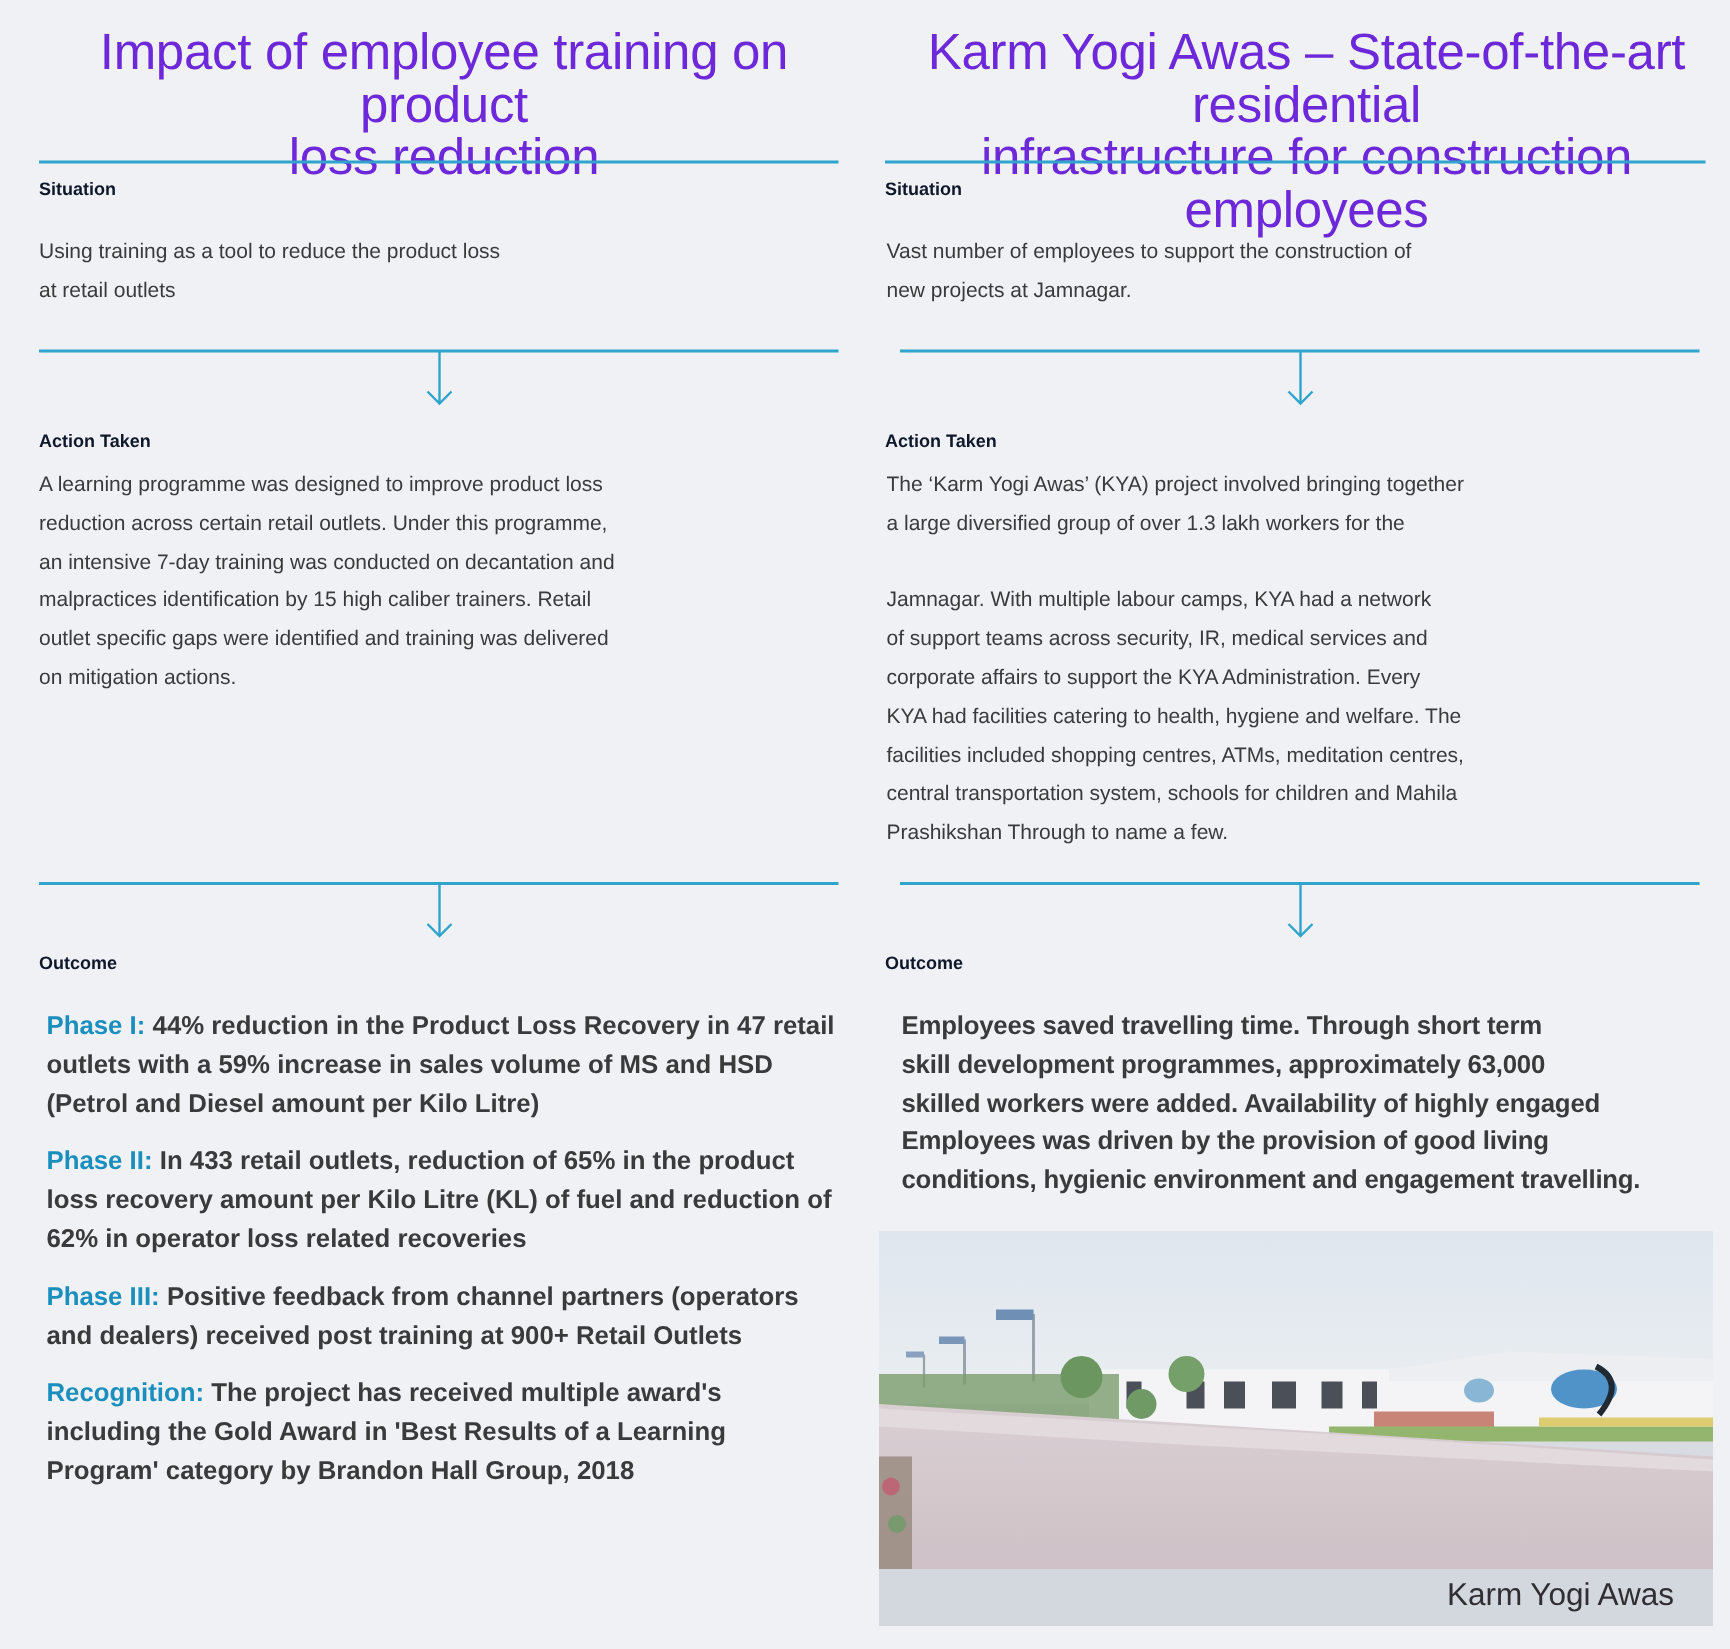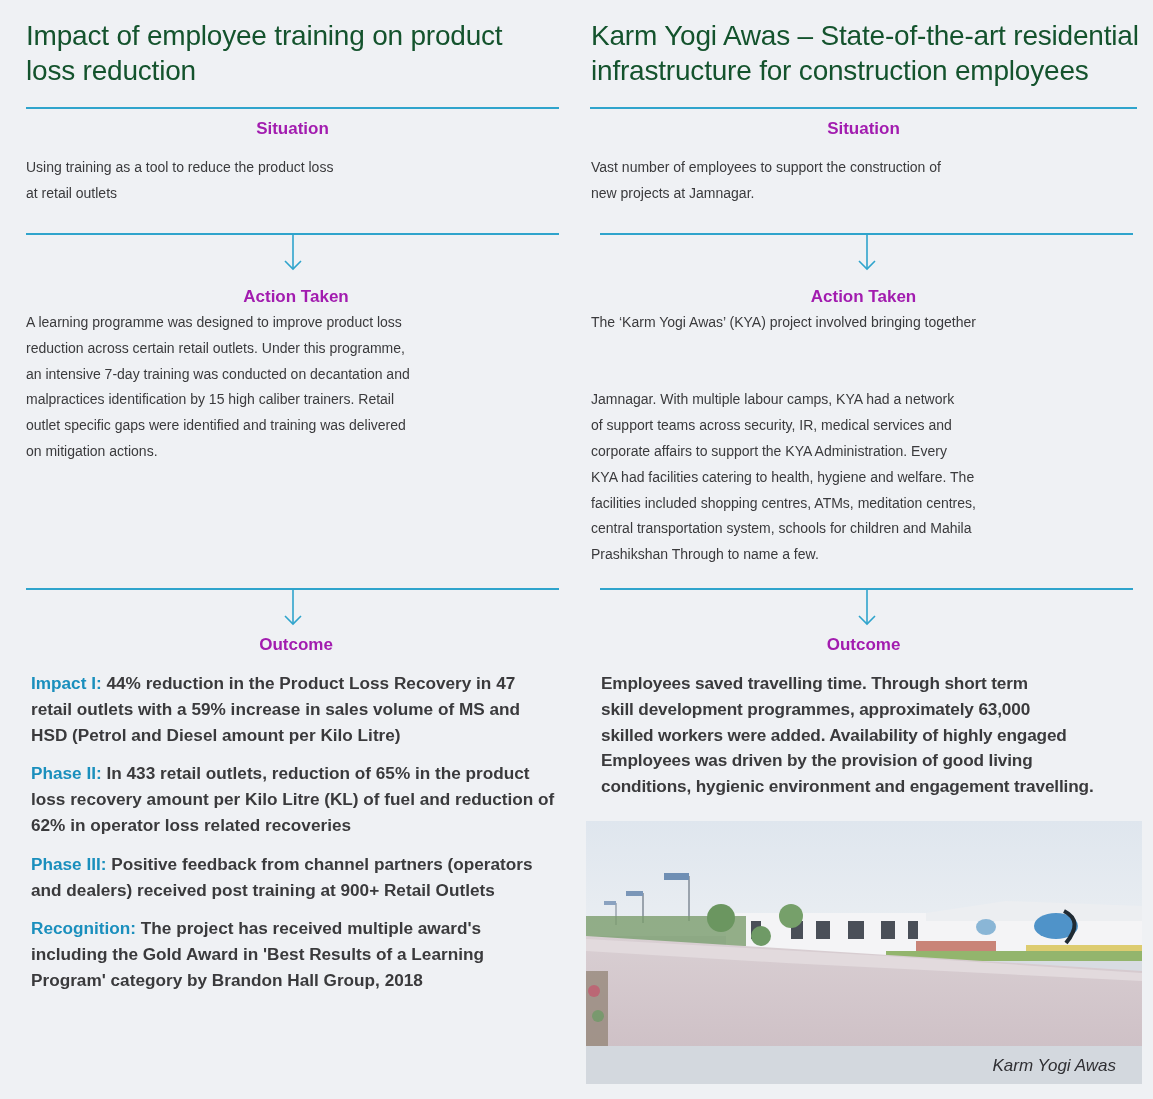--- a/index.html
+++ b/index.html
@@ -17,43 +17,43 @@
     }
     .col {
       position: absolute;
       top: 0;
     }
     #col-left { left: 0; width: 576px; }
     #col-right { left: 576px; width: 577px; }
 
     .title {
       position: absolute;
-      font-size: 28px;
+      font-size: 34px;
       line-height: 35px;
-      color: #14532d;
+      color: #6d28d9;
       font-weight: normal;
       margin: 0;
       letter-spacing: -0.2px;
+      text-align: center;
     }
     .rule {
       position: absolute;
       height: 2px;
       background: #2fa4cc;
     }
     .arrow {
       position: absolute;
       width: 20px;
       height: 38px;
     }
     .section-label {
       position: absolute;
-      font-size: 17px;
+      font-size: 12px;
       font-weight: bold;
-      color: #a21caf;
-      text-align: center;
+      color: #0f172a;
     }
     .body-text {
       position: absolute;
       font-size: 14px;
       line-height: 25.8px;
       color: #3a3a3c;
       margin: 0;
     }
     .bold-text {
       position: absolute;
@@ -83,22 +83,21 @@
       left: 0;
       bottom: 0;
       width: 100%;
       height: 38px;
       background: #d3d8de;
     }
     .caption {
       position: absolute;
       right: 26px;
       bottom: 8px;
-      font-style: italic;
-      font-size: 17px;
+      font-size: 21px;
       color: #2f2f33;
     }
   </style>
 </head>
 <body>
 
 <div id="col-left" class="col">
   <h2 class="title" style="left:26px; top:18px; width:540px;">
     <span>Impact of employee training on product</span><br>
     <span>loss reduction</span>
@@ -128,21 +127,21 @@
 
   <div class="rule" style="left:26px; top:588px; width:533px;"></div>
   <svg class="arrow" style="left:283px; top:589px;" viewBox="0 0 20 38">
     <line x1="10" y1="0" x2="10" y2="35" stroke="#2fa4cc" stroke-width="1.6"></line>
     <polyline points="2,27 10,35 18,27" fill="none" stroke="#2fa4cc" stroke-width="1.6"></polyline>
   </svg>
   <div class="section-label" style="left:26px; width:540px; top:635px;">Outcome</div>
 
   <div class="bold-text" style="left:31px; top:671px; width:530px;">
     <p class="phase">
-      <span class="phase-label">Impact I:</span>
+      <span class="phase-label">Phase I:</span>
       <span>44% reduction in the Product Loss Recovery in 47 retail outlets with a 59% increase in sales volume of MS and HSD (Petrol and Diesel amount per Kilo Litre)</span>
     </p>
     <p class="phase">
       <span class="phase-label">Phase II:</span>
       <span>In 433 retail outlets, reduction of 65% in the product loss recovery amount per Kilo Litre (KL) of fuel and reduction of 62% in operator loss related recoveries</span>
     </p>
     <p class="phase">
       <span class="phase-label">Phase III:</span>
       <span>Positive feedback from channel partners (operators and dealers) received post training at 900+ Retail Outlets</span>
     </p>
@@ -167,21 +166,21 @@
   </p>
 
   <div class="rule" style="left:24px; top:233px; width:533px;"></div>
   <svg class="arrow" style="left:281px; top:234px;" viewBox="0 0 20 38">
     <line x1="10" y1="0" x2="10" y2="35" stroke="#2fa4cc" stroke-width="1.6"></line>
     <polyline points="2,27 10,35 18,27" fill="none" stroke="#2fa4cc" stroke-width="1.6"></polyline>
   </svg>
   <div class="section-label" style="left:14px; width:547px; top:287px;">Action Taken</div>
   <p class="body-text" style="left:15px; top:310px; width:560px;">
     <span>The ‘Karm Yogi Awas’ (KYA) project involved bringing together</span><br>
-    <br>
+    <span>a large diversified group of over 1.3 lakh workers for the</span><br>
     <br>
     <span>Jamnagar. With multiple labour camps, KYA had a network</span><br>
     <span>of support teams across security, IR, medical services and</span><br>
     <span>corporate affairs to support the KYA Administration. Every</span><br>
     <span>KYA had facilities catering to health, hygiene and welfare. The</span><br>
     <span>facilities included shopping centres, ATMs, meditation centres,</span><br>
     <span>central transportation system, schools for children and Mahila</span><br>
     <span>Prashikshan Through to name a few.</span>
   </p>
 

